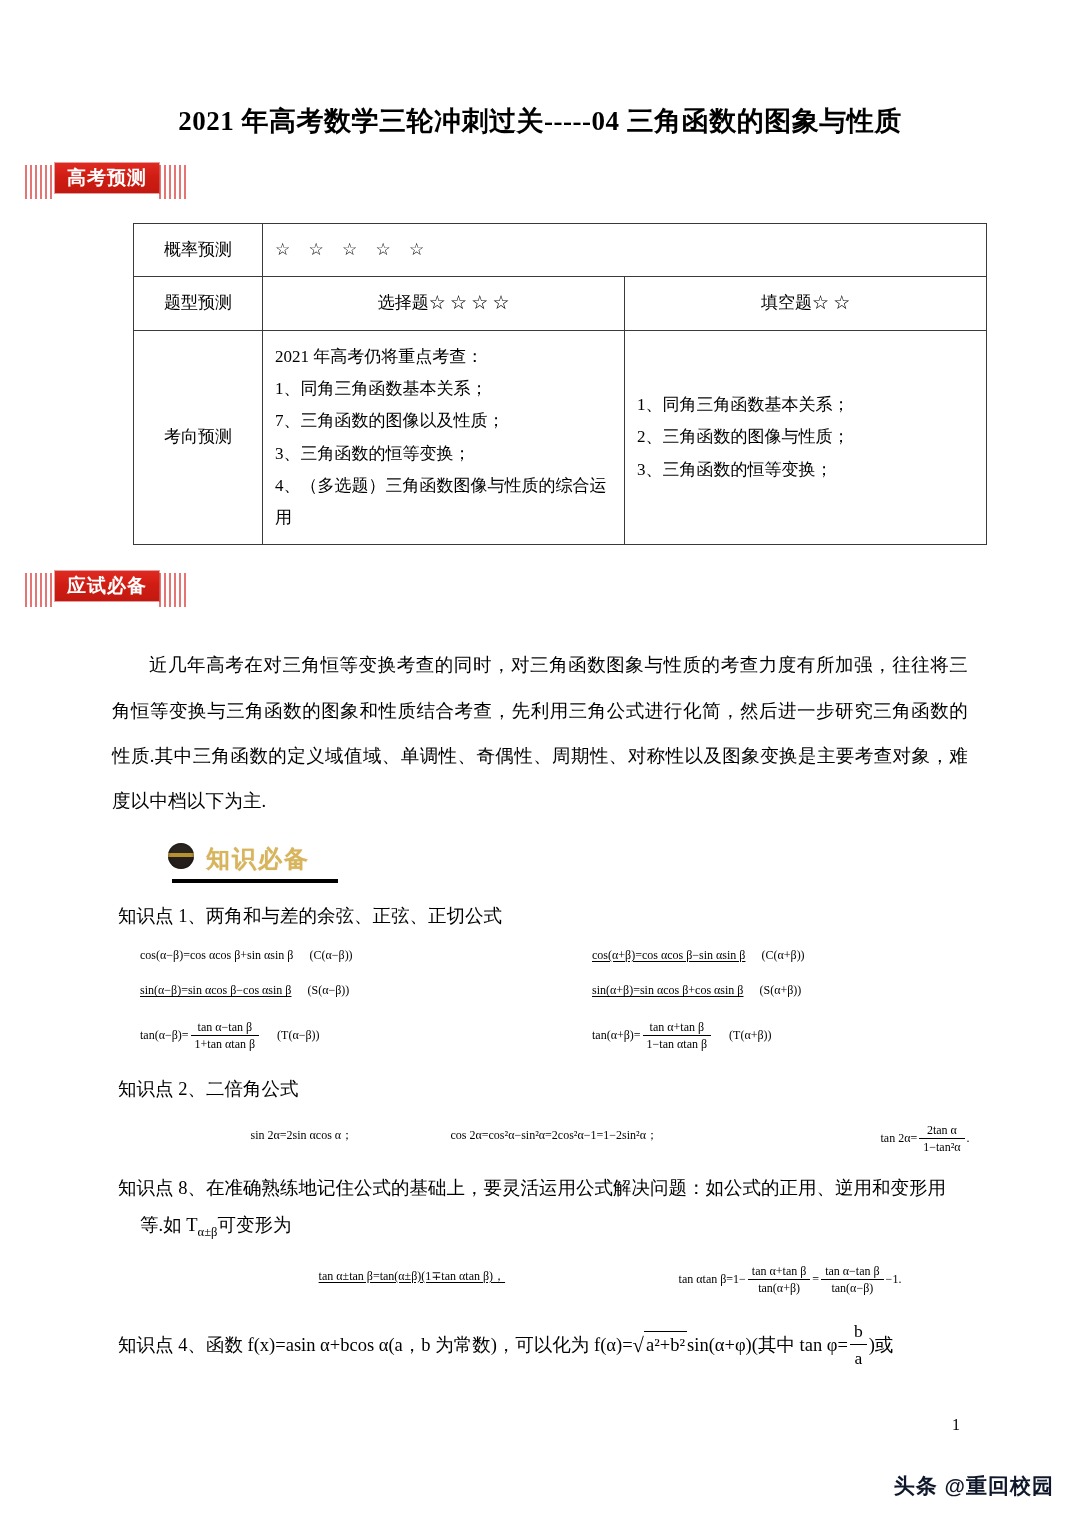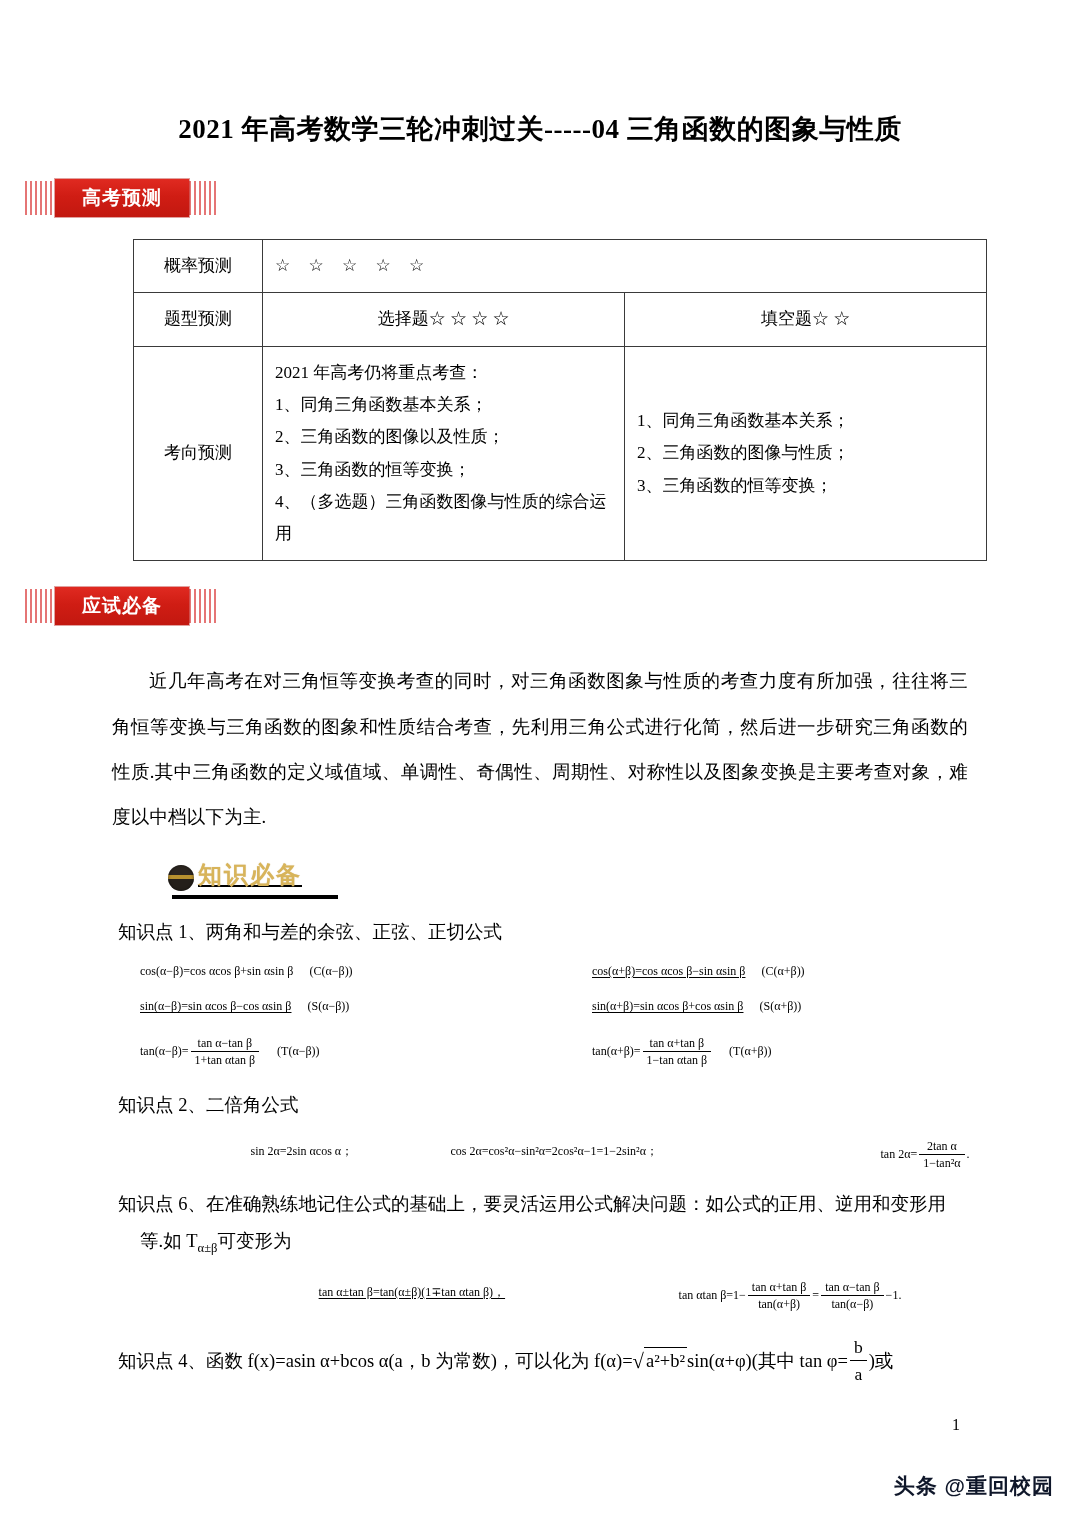--- a/index.html
+++ b/index.html
@@ -20,21 +20,21 @@
     inset: 0;
     padding: 0;
   }
 
   
   .doc-title {
     text-align: center;
     font-size: 27px;
     font-weight: 700;
     letter-spacing: 0.5px;
-    margin: 8px;
+    margin: 0;
     padding: 104px 60px 0 60px;
     line-height: 1.3;
     font-family: "Liberation Serif", "DejaVu Serif", serif;
   }
 
   
   .ribbon {
     position: relative;
     display: inline-block;
     margin-left: 25px;
@@ -53,29 +53,29 @@
         rgba(255,255,255,0.95) 2px, rgba(255,255,255,0.95) 5px);
     opacity: 0.85;
   }
   .ribbon-stripes-left { left: 0; }
   .ribbon-stripes-right { right: 0; }
   .ribbon-core {
     position: relative;
     display: flex;
     align-items: center;
     justify-content: center;
-    height: 38px;
+    height: 30px;
     min-width: 104px;
     background: linear-gradient(180deg,#e02a21 0%, #d01d14 45%, #c21810 100%);
     color: #ffffff;
     font-family: "Liberation Sans", sans-serif;
     font-weight: 700;
     font-size: 19px;
     letter-spacing: 1px;
-    padding: 0 15px;
+    padding: 0 0;
     box-shadow: 0 0 0 1px rgba(180,20,14,0.4);
   }
 
   .ribbon-wrap { padding-top: 24px; }
 
   
   table.pred-table {
     border-collapse: collapse;
     margin: 22px 0 0 133px;
     width: 854px;
@@ -115,23 +115,22 @@
   }
 
   
   .know-head {
     margin: 18px 0 0 168px;
     display: inline-block;
     position: relative;
   }
   .know-head-row {
     display: flex;
-    align-items: flex-end;
-    gap: 4px;
-    text-decoration: underline;
+    align-items: flex-start;
+    gap: 12px;
   }
   .circle-icon {
     width: 26px;
     height: 26px;
     border-radius: 50%;
     background:
       linear-gradient(180deg,
         #2b2520 0%, #2b2520 38%,
         #b8912f 38%, #b8912f 52%,
         #241f1a 52%, #241f1a 100%);
@@ -260,21 +259,21 @@
       <tr>
         <td class="lbl">题型预测</td>
         <td class="center" style="width:393px">选择题☆ ☆ ☆ ☆</td>
         <td class="center">填空题☆ ☆</td>
       </tr>
       <tr>
         <td class="lbl">考向预测</td>
         <td class="body-cell">
           <div>2021 年高考仍将重点考查：</div>
           <div>1、同角三角函数基本关系；</div>
-          <div>2、三角函数的图像以及性质；</div>
+          <div>7、三角函数的图像以及性质；</div>
           <div>3、三角函数的恒等变换；</div>
           <div>4、（多选题）三角函数图像与性质的综合运用</div>
         </td>
         <td class="body-cell">
           <div>1、同角三角函数基本关系；</div>
           <div>2、三角函数的图像与性质；</div>
           <div>3、三角函数的恒等变换；</div>
         </td>
       </tr>
     </tbody>
@@ -340,21 +339,21 @@
       <div class="fml" style="width:200px; flex:none">sin 2α=2sin αcos α；</div>
       <div class="fml" style="width:430px; flex:none">cos 2α=cos²α−sin²α=2cos²α−1=1−2sin²α；</div>
       <div class="fml fml-tall">
         <span>tan 2α=</span><span class="frac"><span class="num">2tan α</span><span class="den">1−tan²α</span></span><span>.</span>
       </div>
     </div>
   </div>
 
   
   <div class="kp-wrap" style="margin-top:16px">
-    <div class="kp" style="margin-right:96px">知识点 6、在准确熟练地记住公式的基础上，要灵活运用公式解决问题：如公式的正用、逆用和变形用</div>
+    <div class="kp" style="margin-right:96px">知识点 8、在准确熟练地记住公式的基础上，要灵活运用公式解决问题：如公式的正用、逆用和变形用</div>
     <div class="kp" style="padding-left:22px; margin-top:2px">
       <span>等.如 T</span><sub class="s">α±β</sub><span>可变形为</span>
     </div>
 
     <div class="formula-row fml-tall" style="margin-left:118px; margin-top:18px">
       <div class="fml" style="width:360px; flex:none">
         <span class="u">tan α±tan β=tan(α±β)(1∓tan αtan β)，</span>
       </div>
       <div class="fml fml-tall">
         <span>tan αtan β=1−</span><span class="frac"><span class="num">tan α+tan β</span><span class="den">tan(α+β)</span></span><span>=</span><span class="frac"><span class="num">tan α−tan β</span><span class="den">tan(α−β)</span></span><span>−1.</span>

